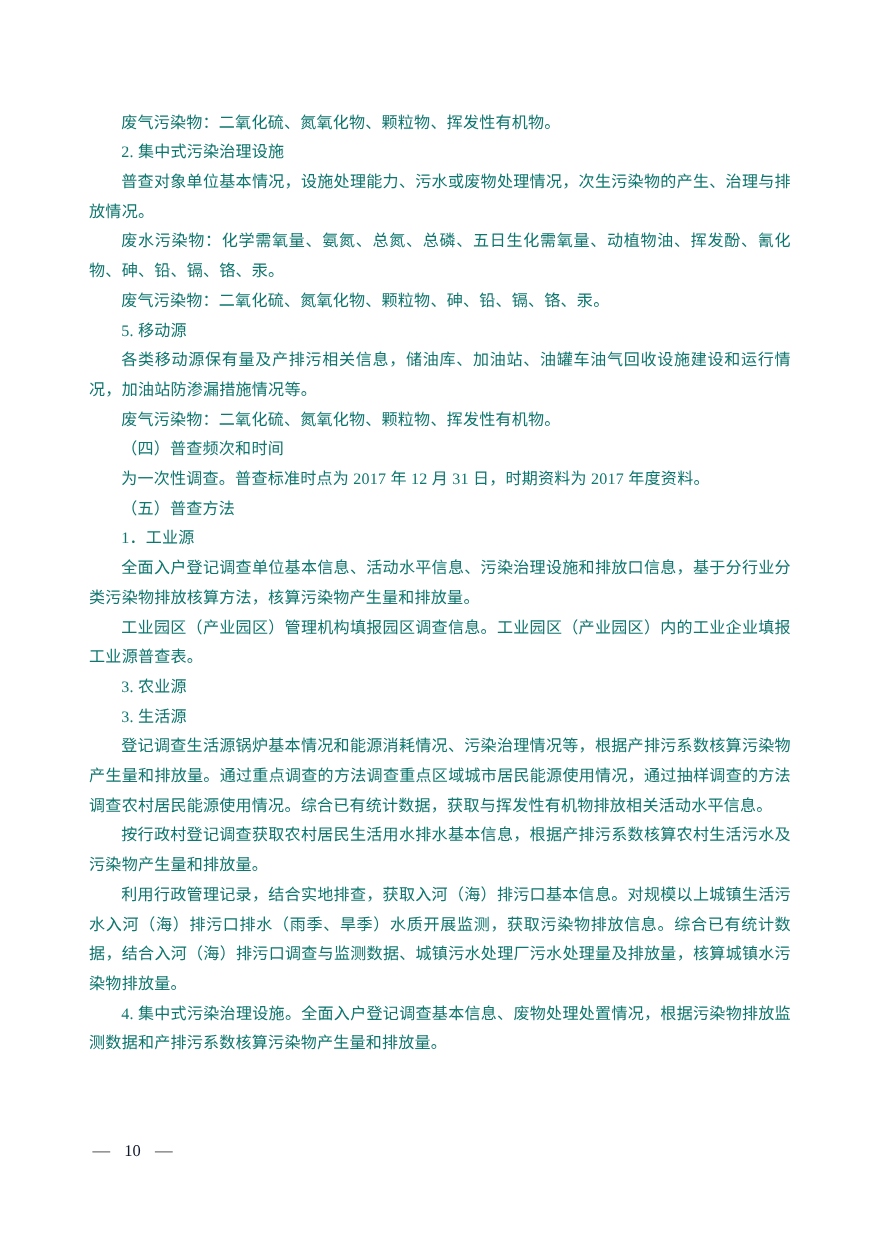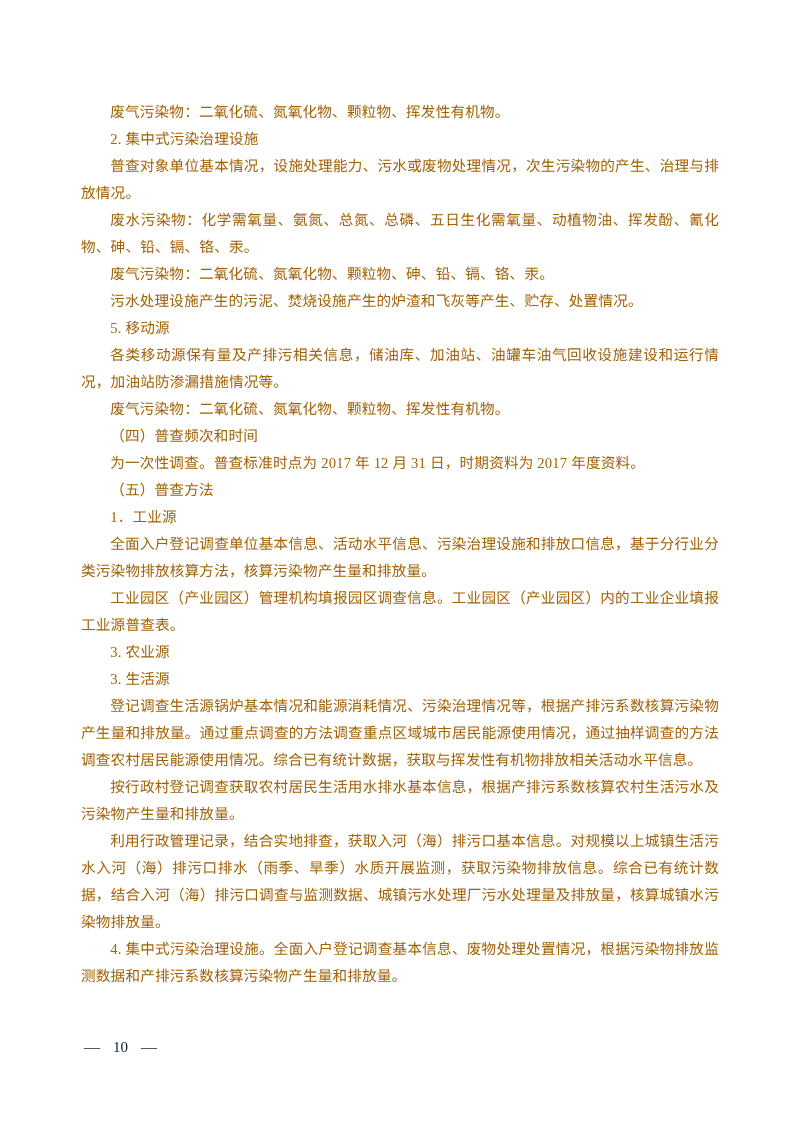--- a/index.html
+++ b/index.html
@@ -15,21 +15,21 @@
     overflow: hidden;
     font-family: "Liberation Serif", "DejaVu Serif", serif;
   }
   .content {
     position: absolute;
     left: 81px;
     top: 99px;
     width: 638px;
     font-size: 14.6px;
     line-height: 27px;
-    color: #a16207;
+    color: #0f766e;
     text-align: justify;
     letter-spacing: 0.2px;
   }
   .content p {
     margin: 0;
     padding: 0;
     text-indent: 2em;
     word-break: break-all;
   }
   .footer {
@@ -54,21 +54,20 @@
 </head>
 <body>
 
 <div class="page">
   <main class="content">
     <p>废气污染物：二氧化硫、氮氧化物、颗粒物、挥发性有机物。</p>
     <p>2. 集中式污染治理设施</p>
     <p>普查对象单位基本情况，设施处理能力、污水或废物处理情况，次生污染物的产生、治理与排放情况。</p>
     <p>废水污染物：化学需氧量、氨氮、总氮、总磷、五日生化需氧量、动植物油、挥发酚、氰化物、砷、铅、镉、铬、汞。</p>
     <p>废气污染物：二氧化硫、氮氧化物、颗粒物、砷、铅、镉、铬、汞。</p>
-    <p>污水处理设施产生的污泥、焚烧设施产生的炉渣和飞灰等产生、贮存、处置情况。</p>
     <p>5. 移动源</p>
     <p>各类移动源保有量及产排污相关信息，储油库、加油站、油罐车油气回收设施建设和运行情况，加油站防渗漏措施情况等。</p>
     <p>废气污染物：二氧化硫、氮氧化物、颗粒物、挥发性有机物。</p>
     <p>（四）普查频次和时间</p>
     <p>为一次性调查。普查标准时点为 2017 年 12 月 31 日，时期资料为 2017 年度资料。</p>
     <p>（五）普查方法</p>
     <p>1．工业源</p>
     <p>全面入户登记调查单位基本信息、活动水平信息、污染治理设施和排放口信息，基于分行业分类污染物排放核算方法，核算污染物产生量和排放量。</p>
     <p>工业园区（产业园区）管理机构填报园区调查信息。工业园区（产业园区）内的工业企业填报工业源普查表。</p>
     <p>3. 农业源</p>

